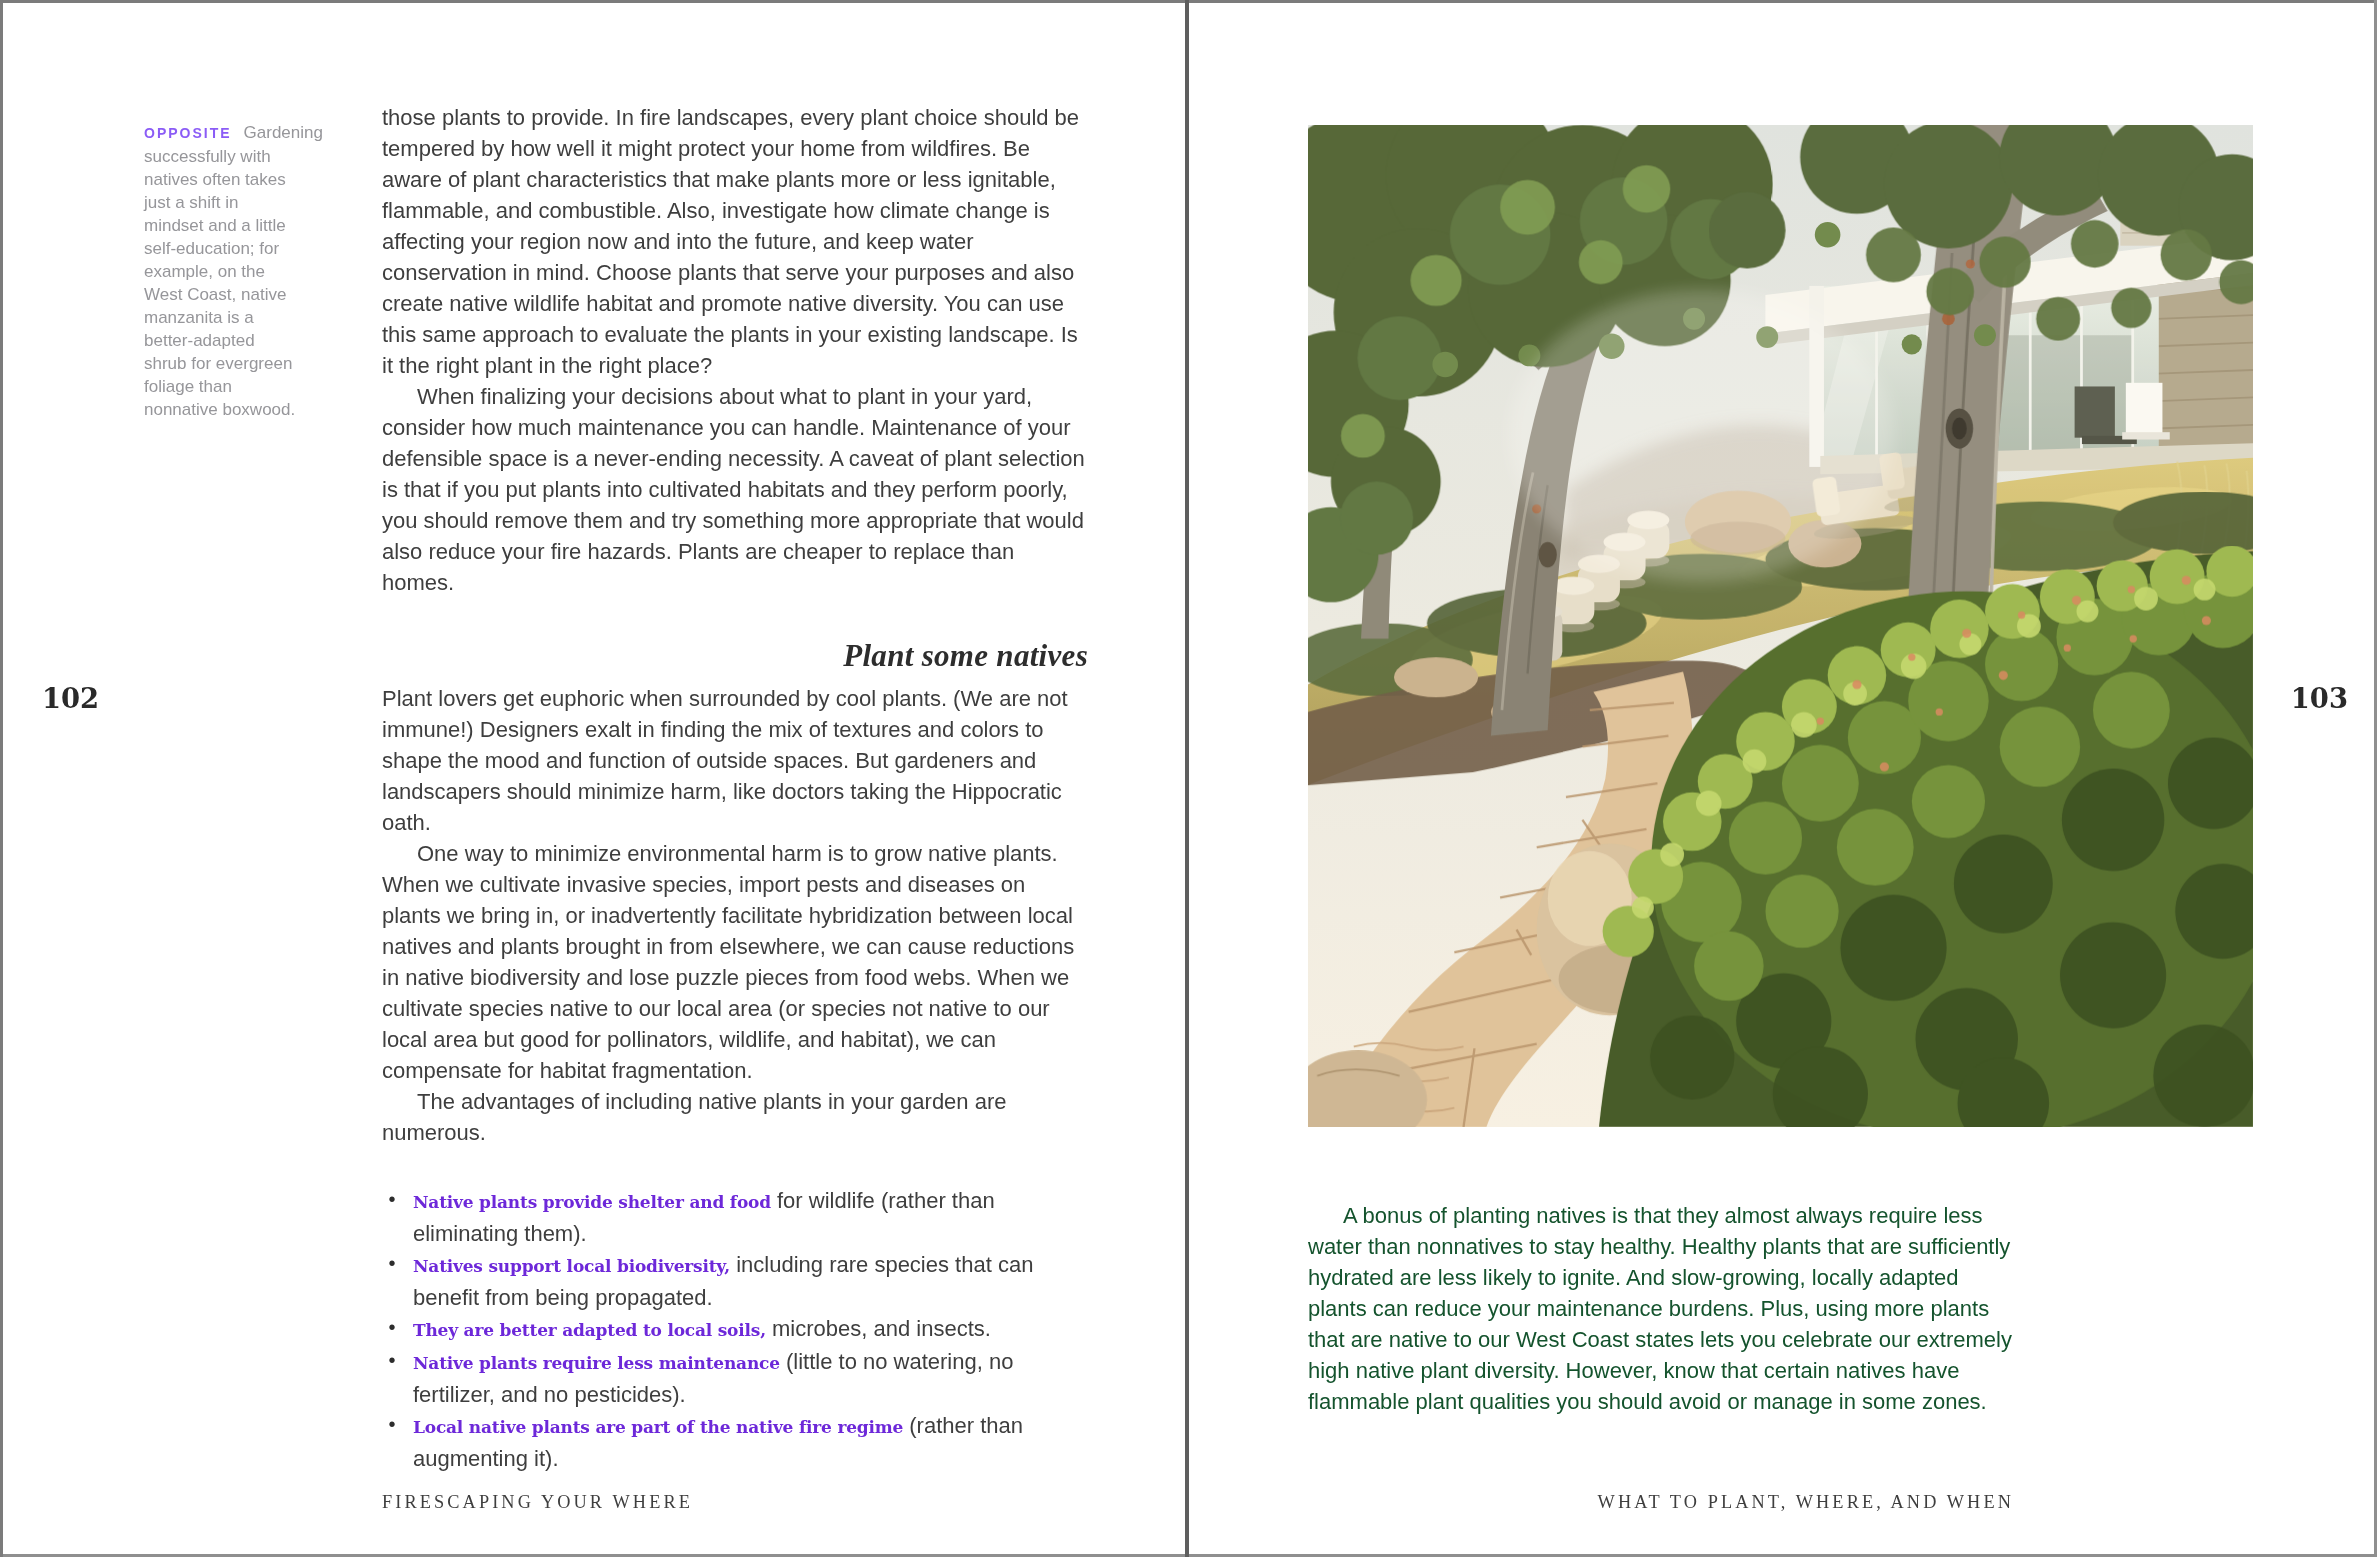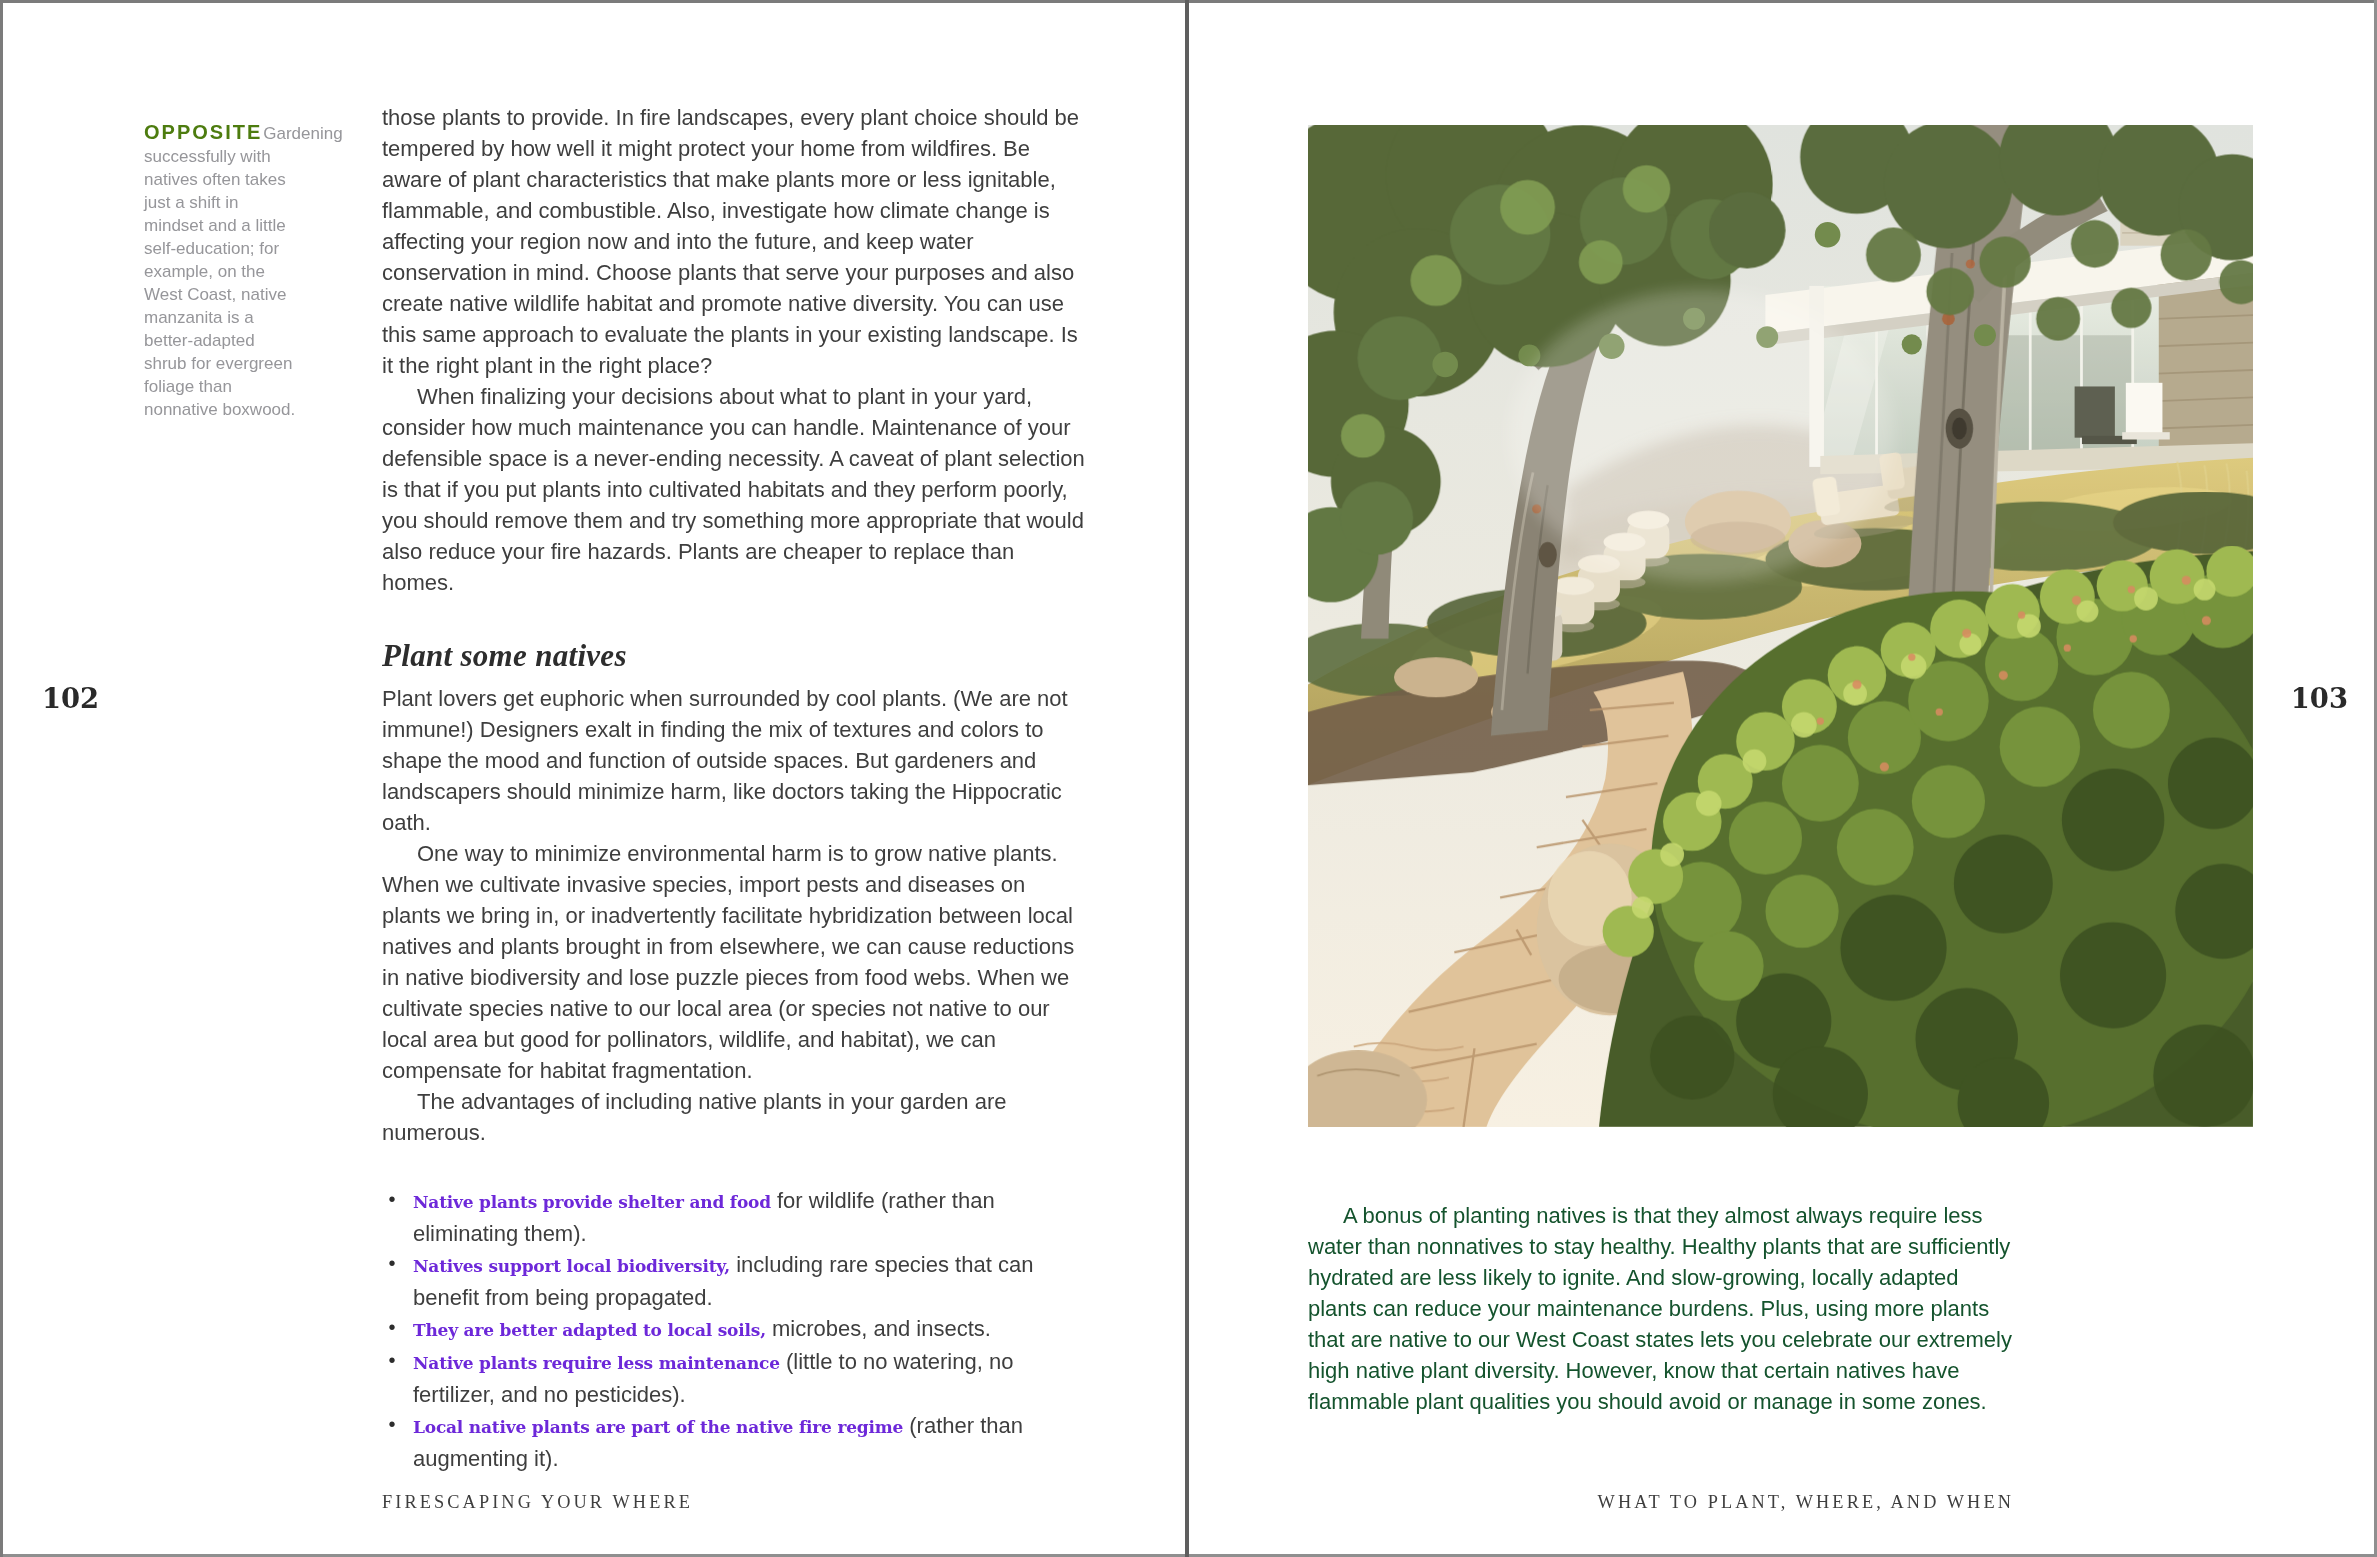--- a/index.html
+++ b/index.html
@@ -10,35 +10,35 @@
   .edge { position:absolute; background:#7b7b7b; }
   .edge-top { left:0; top:0; width:2377px; height:2.7px; }
   .edge-bottom { left:0; bottom:0; width:2377px; height:2.7px; background:#8f8f8f; }
   .edge-left { left:0; top:0; width:2.7px; height:1557px; }
   .edge-right { right:0; top:0; width:2.7px; height:1557px; background:#8f8f8f; }
   .gutter { position:absolute; left:1185px; top:0; width:3.7px; height:1557px; background:#5e5e5e; }
 
   
   .margin-note { position:absolute; left:144px; top:121px; width:157px;
     font-size:17px; line-height:23px; color:#96969a; }
-  .margin-note .note-label { font-size:20px; font-weight:700; letter-spacing:2px;
-    color:#4d7c0f; margin-right:1px; }
+  .margin-note .note-label { font-size:14px; font-weight:700; letter-spacing:2px;
+    color:#8b5cf6; margin-right:12px; }
 
   .pagenum { position:absolute; top:682px; font-family:"DejaVu Serif", serif;
     font-weight:700; font-size:27.4px; color:#2a2a2a; }
   .pagenum-left { left:42px; }
   .pagenum-right { right:29px; }
 
   .text-col { position:absolute; left:382px; top:102px; width:706px; }
   .text-col p { font-size:22px; line-height:31px; font-weight:300; color:#3e3e3e; }
   .text-col p.indent { text-indent:35px; }
 
   .section-heading { font-family:"Liberation Serif", serif; font-style:italic;
     font-weight:600; font-size:31px; color:#2d2d2d; margin-top:40px; margin-bottom:9.1px;
-    letter-spacing:0.3px; }
+    letter-spacing:0.3px;text-align:right; }
 
   .bullets { list-style:none; margin-top:37px; }
   .bullets li { position:relative; padding-left:31px; font-size:22px;
     line-height:31px; font-weight:300; color:#3e3e3e; }
   .bullets li::before { content:"\2022"; position:absolute; left:6.4px; top:-0.9px;
     font-size:20px; color:#2d2d2d; }
   .bullets .b { font-family:"DejaVu Serif", serif; font-weight:700;
     font-size:17px; letter-spacing:-0.2px; color:#6d28d9; }
 
   .running-foot { position:absolute; top:1492px; font-family:"Liberation Serif", serif;

